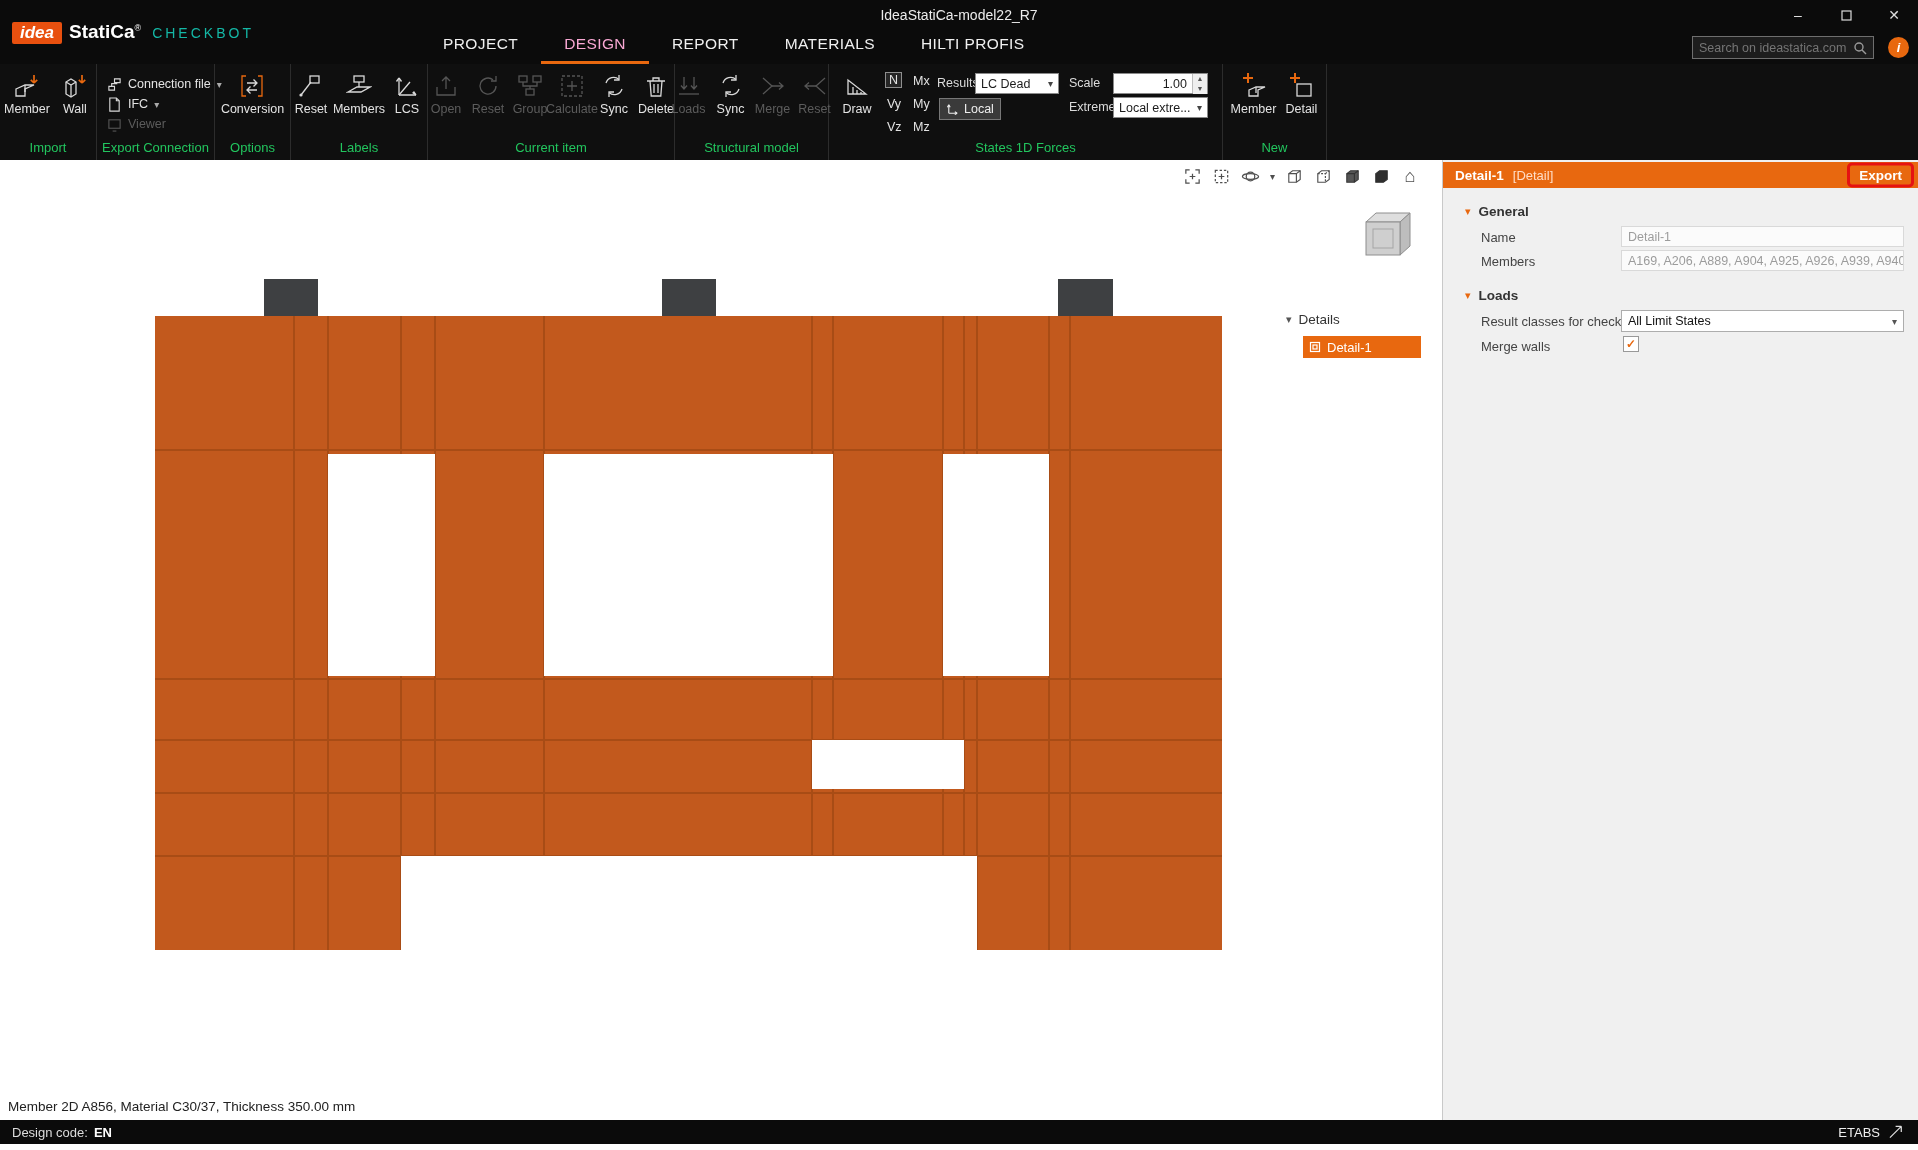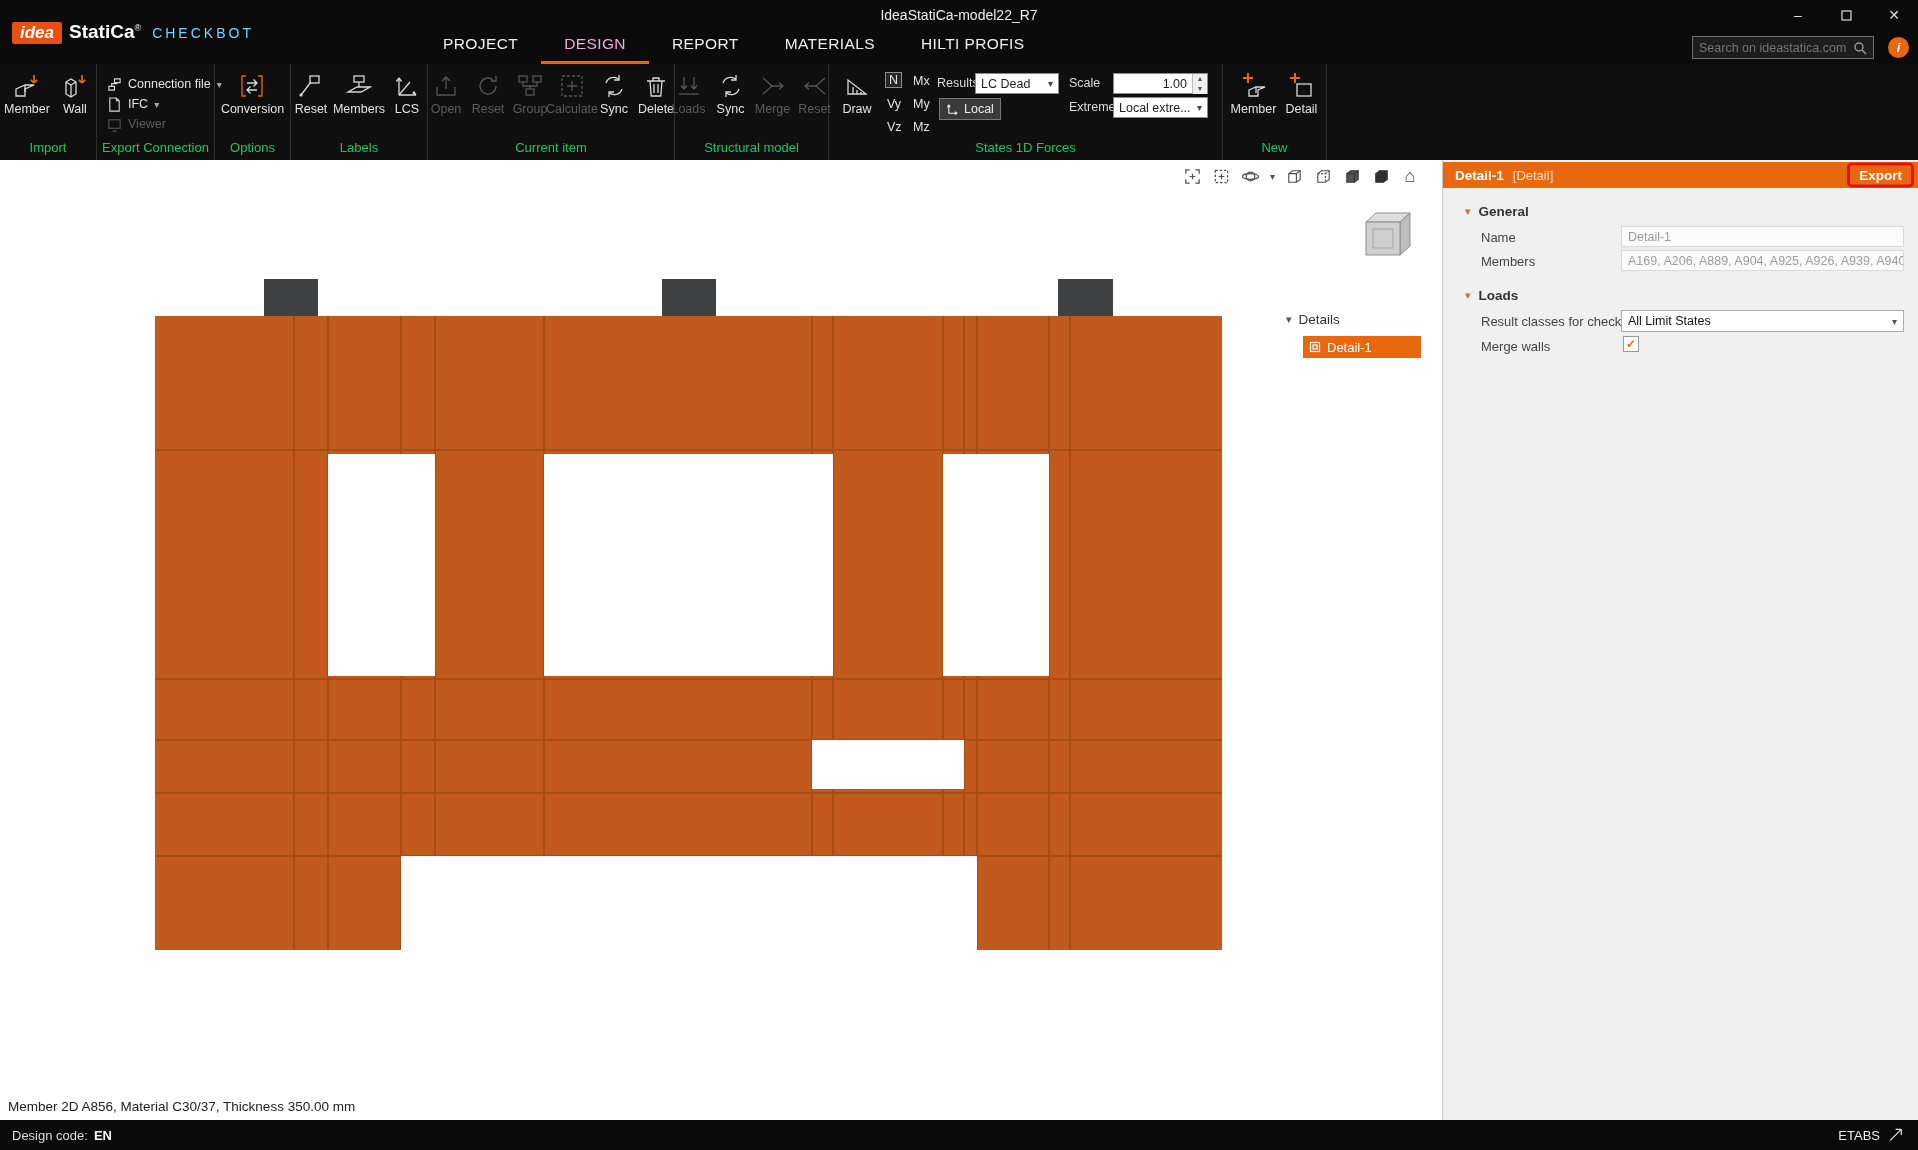--- a/index.html
+++ b/index.html
@@ -6,21 +6,21 @@
   html,body{background:#000}
   #app{position:relative;width:1918px;height:1150px;background:#fff;font-family:"Liberation Sans",sans-serif;overflow:hidden}
   svg{display:block}
 
   
   .topbar{position:absolute;left:0;top:0;width:100%;height:64px;background:#0b0b0b}
   .brand{position:absolute;left:12px;top:21px;display:flex;align-items:baseline;gap:7px}
   .logo-box{background:#e8500f;color:#fff;font-weight:bold;font-style:italic;font-size:17px;padding:1px 8px;border-radius:2px}
   .brand-name{color:#fff;font-size:19px;font-weight:bold}
   .brand-name sup{font-size:9px;font-weight:normal}
-  .brand-product{color:#7dd3fc;font-size:14px;letter-spacing:3px;margin-left:4px}
+  .brand-product{color:#14b8a6;font-size:14px;letter-spacing:3px;margin-left:4px}
   .window-title{position:absolute;top:7px;left:0;width:100%;text-align:center;color:#ededed;font-size:14px;pointer-events:none}
   .win-controls{position:absolute;right:0;top:0;display:flex}
   .win-btn{width:48px;height:30px;display:flex;align-items:center;justify-content:center;color:#ddd;font-size:14px;cursor:pointer}
   .menu{position:absolute;left:420px;bottom:0;display:flex;height:37px}
   .menu-item{color:#f0f0f0;font-size:15.5px;letter-spacing:.4px;padding:0 23px;display:flex;align-items:center;cursor:pointer;border-bottom:3px solid transparent}
   .menu-item.active{color:#f9a8d4;border-bottom-color:#e8680f}
   .search-box{position:absolute;right:44px;top:36px;width:182px;height:23px;background:#1d1d1d;border:1px solid #6e6e6e;display:flex;align-items:center;padding:0 6px;gap:6px}
   .search-box input{flex:1;background:transparent;border:none;outline:none;color:#ccc;font-size:12.5px;font-family:"Liberation Sans",sans-serif;min-width:0}
   .info-badge{position:absolute;right:9px;top:37px;width:21px;height:21px;border-radius:50%;background:#e8680f;color:#fff;display:flex;align-items:center;justify-content:center;font-size:13px;font-weight:bold;font-style:italic;cursor:pointer}
 
@@ -86,21 +86,21 @@
   .g-head{top:44px}.l-head{top:128px}
   .prow-label{position:absolute;left:38px;font-size:13px;color:#444;white-space:nowrap}
   .name-label{top:70px}.members-label{top:94px}.result-label{top:154px}.merge-label{top:179px}
   .tbox{position:absolute;left:178px;width:283px;height:21px;background:#fbfbfb;border:1px solid #d9d9d9;color:#9c9c9c;font-size:12.5px;display:flex;align-items:center;padding:0 6px;white-space:nowrap;overflow:hidden}
   .name-box{top:66px}.members-box{top:90px}
   .pddl{position:absolute;left:178px;top:150px;width:283px;height:22px;background:#fff;border:1px solid #adadad;display:flex;align-items:center;padding:0 6px;font-size:12.5px;color:#111;cursor:pointer}
   .pddl .dchev{margin-left:auto;color:#555;font-size:10px}
   .checkbox{position:absolute;left:180px;top:176px;width:16px;height:16px;background:#fff;border:1px solid #999;display:flex;align-items:center;justify-content:center;color:#e8680f;font-size:12px;font-weight:bold;cursor:pointer}
 
   
-  .statusbar{position:absolute;left:0;top:1120px;width:100%;height:30px;background:#0b0b0b;display:flex;align-items:center;justify-content:space-between;padding:0 12px}
+  .statusbar{position:absolute;left:0;top:1120px;width:100%;height:24px;background:#0b0b0b;display:flex;align-items:center;justify-content:space-between;padding:0 12px}
   .sb-left{display:flex;gap:6px;align-items:center;color:#ddd;font-size:13px}
   .sb-left b{color:#fff}
   .sb-right{display:flex;gap:9px;align-items:center;color:#eee;font-size:13px}
 </style>
 </head>
 <body>
 
 <div id="app">
 
   <div class="topbar">

